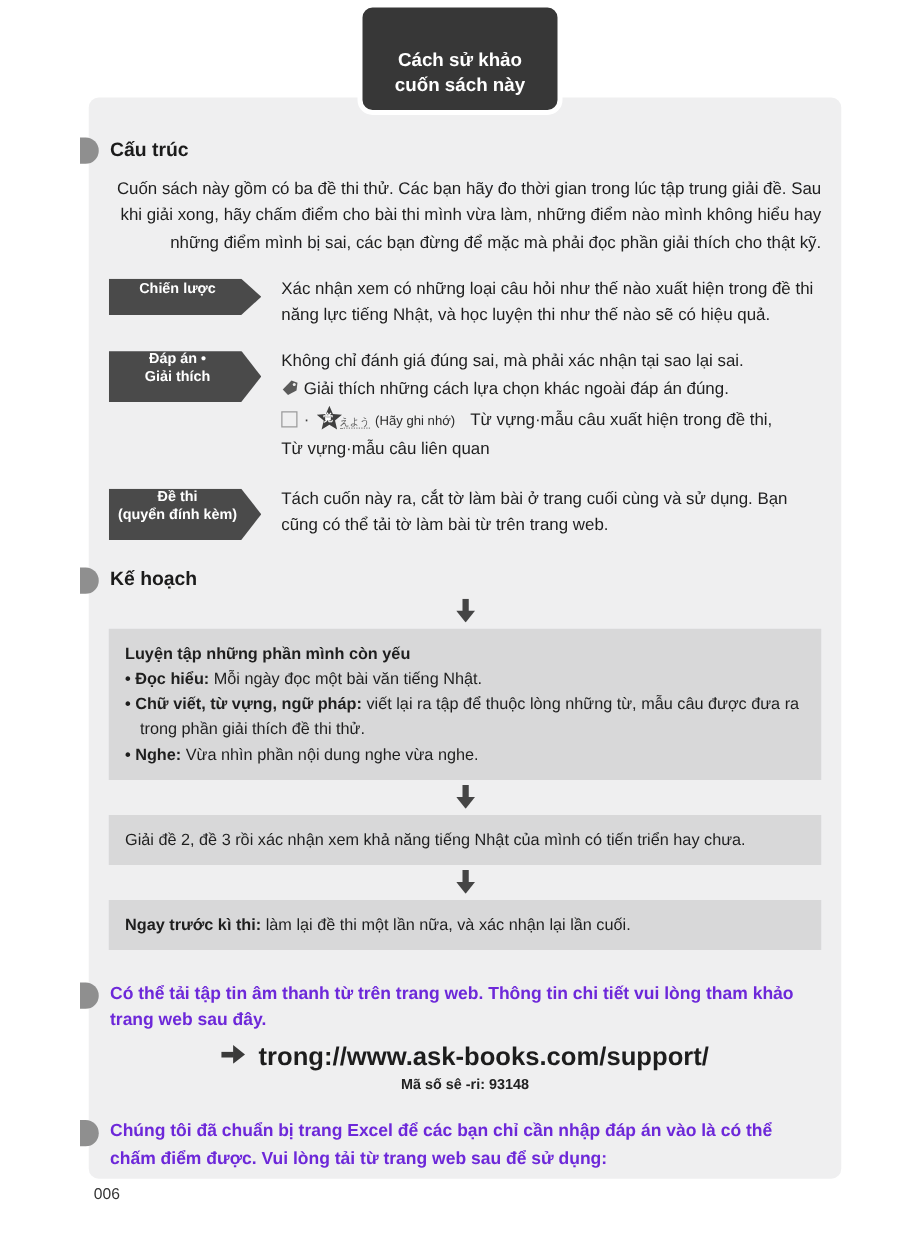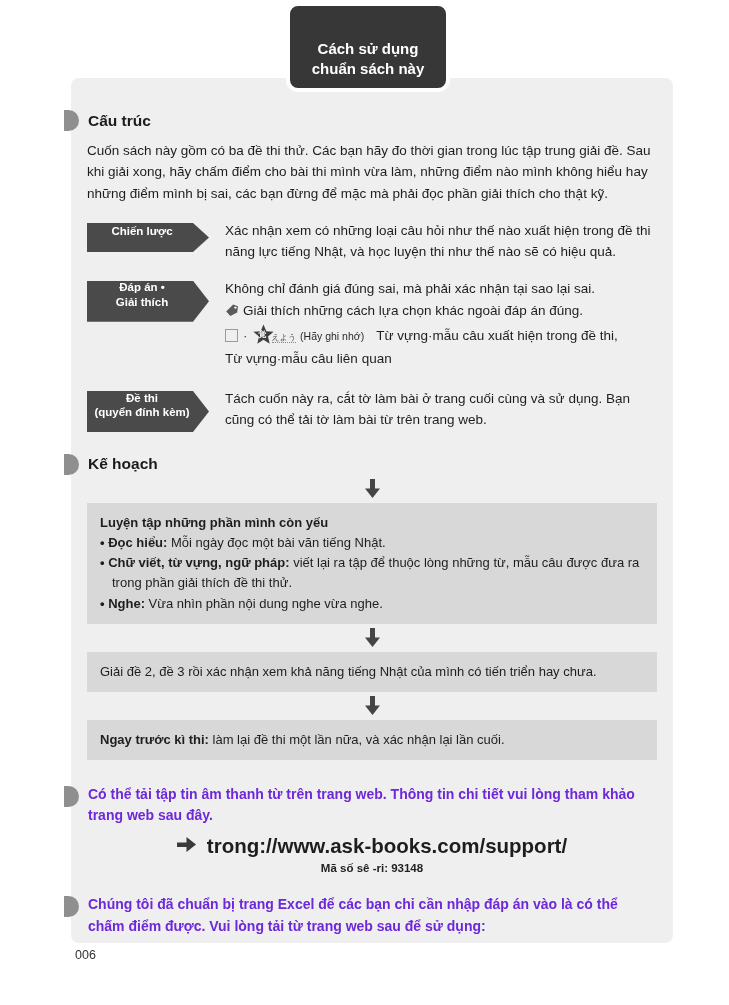--- a/index.html
+++ b/index.html
@@ -64,20 +64,21 @@
     color: #1b1b1b;
   }
   .h-structure { padding-top: 32px; }
   .h-plan { margin-top: 22px; }
 
   .intro {
     margin-top: 9px;
     font-size: 13.5px;
     line-height: 1.58;
     color: #1e1e1e;
+    text-align: right;
   }
 
   
   .rows { margin-top: 16px; }
   .row { display: flex; gap: 16px; }
   .row + .row { margin-top: 15px; }
   .row-3 { margin-top: 19px !important; }
   .arrow-label {
     flex: 0 0 122px;
     background: #4a4a4a;
@@ -187,22 +188,22 @@
     position: absolute;
     left: 75px; top: 948px;
     font-size: 12.5px;
     color: #333;
   }
 </style>
 </head>
 <body>
 
 <div class="tab">
-  <div>Cách sử dụng</div>
-  <div>chuẩn sách này</div>
+  <div>Cách sử khảo</div>
+  <div>cuốn sách này</div>
 </div>
 
 <div class="card">
 
   <div class="sec-head h-structure">
     <div class="bullet"></div>
     <div class="sec-title">Cấu trúc</div>
   </div>
   <p class="intro">Cuốn sách này gồm có ba đề thi thử. Các bạn hãy đo thời gian trong lúc tập trung giải đề. Sau khi giải xong, hãy chấm điểm cho bài thi mình vừa làm, những điểm nào mình không hiểu hay những điểm mình bị sai, các bạn đừng để mặc mà phải đọc phần giải thích cho thật kỹ.</p>
 

